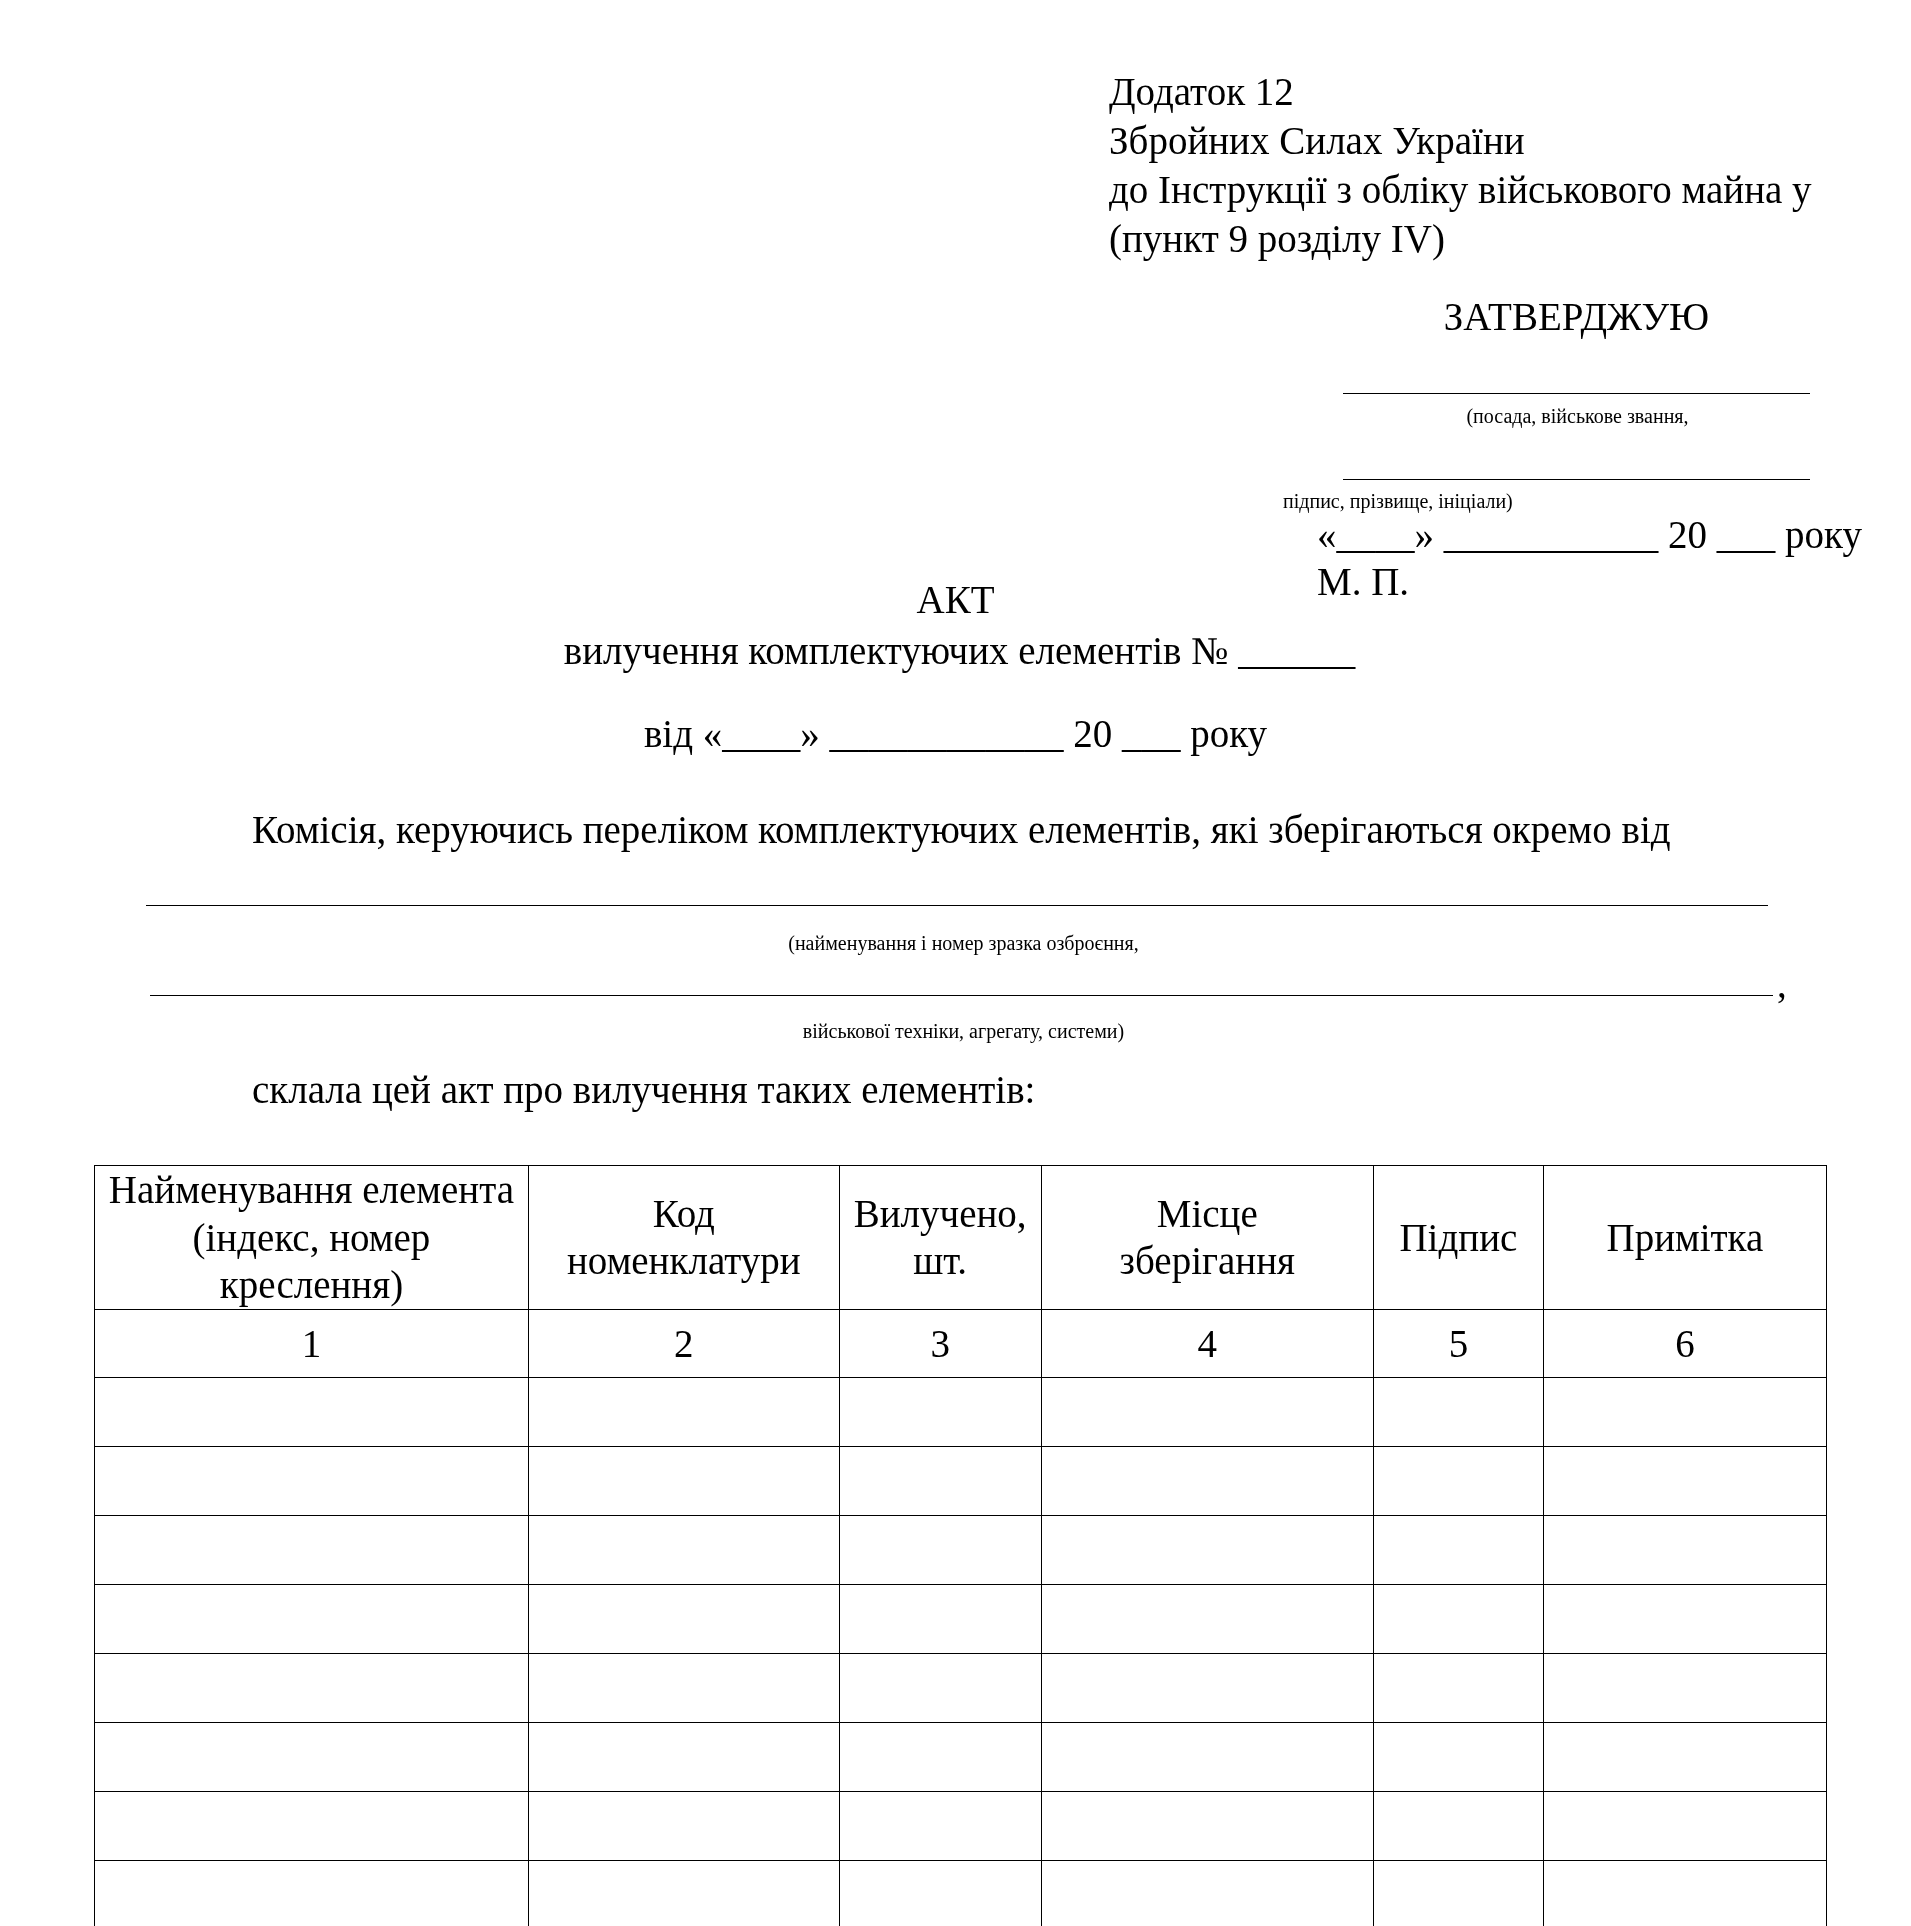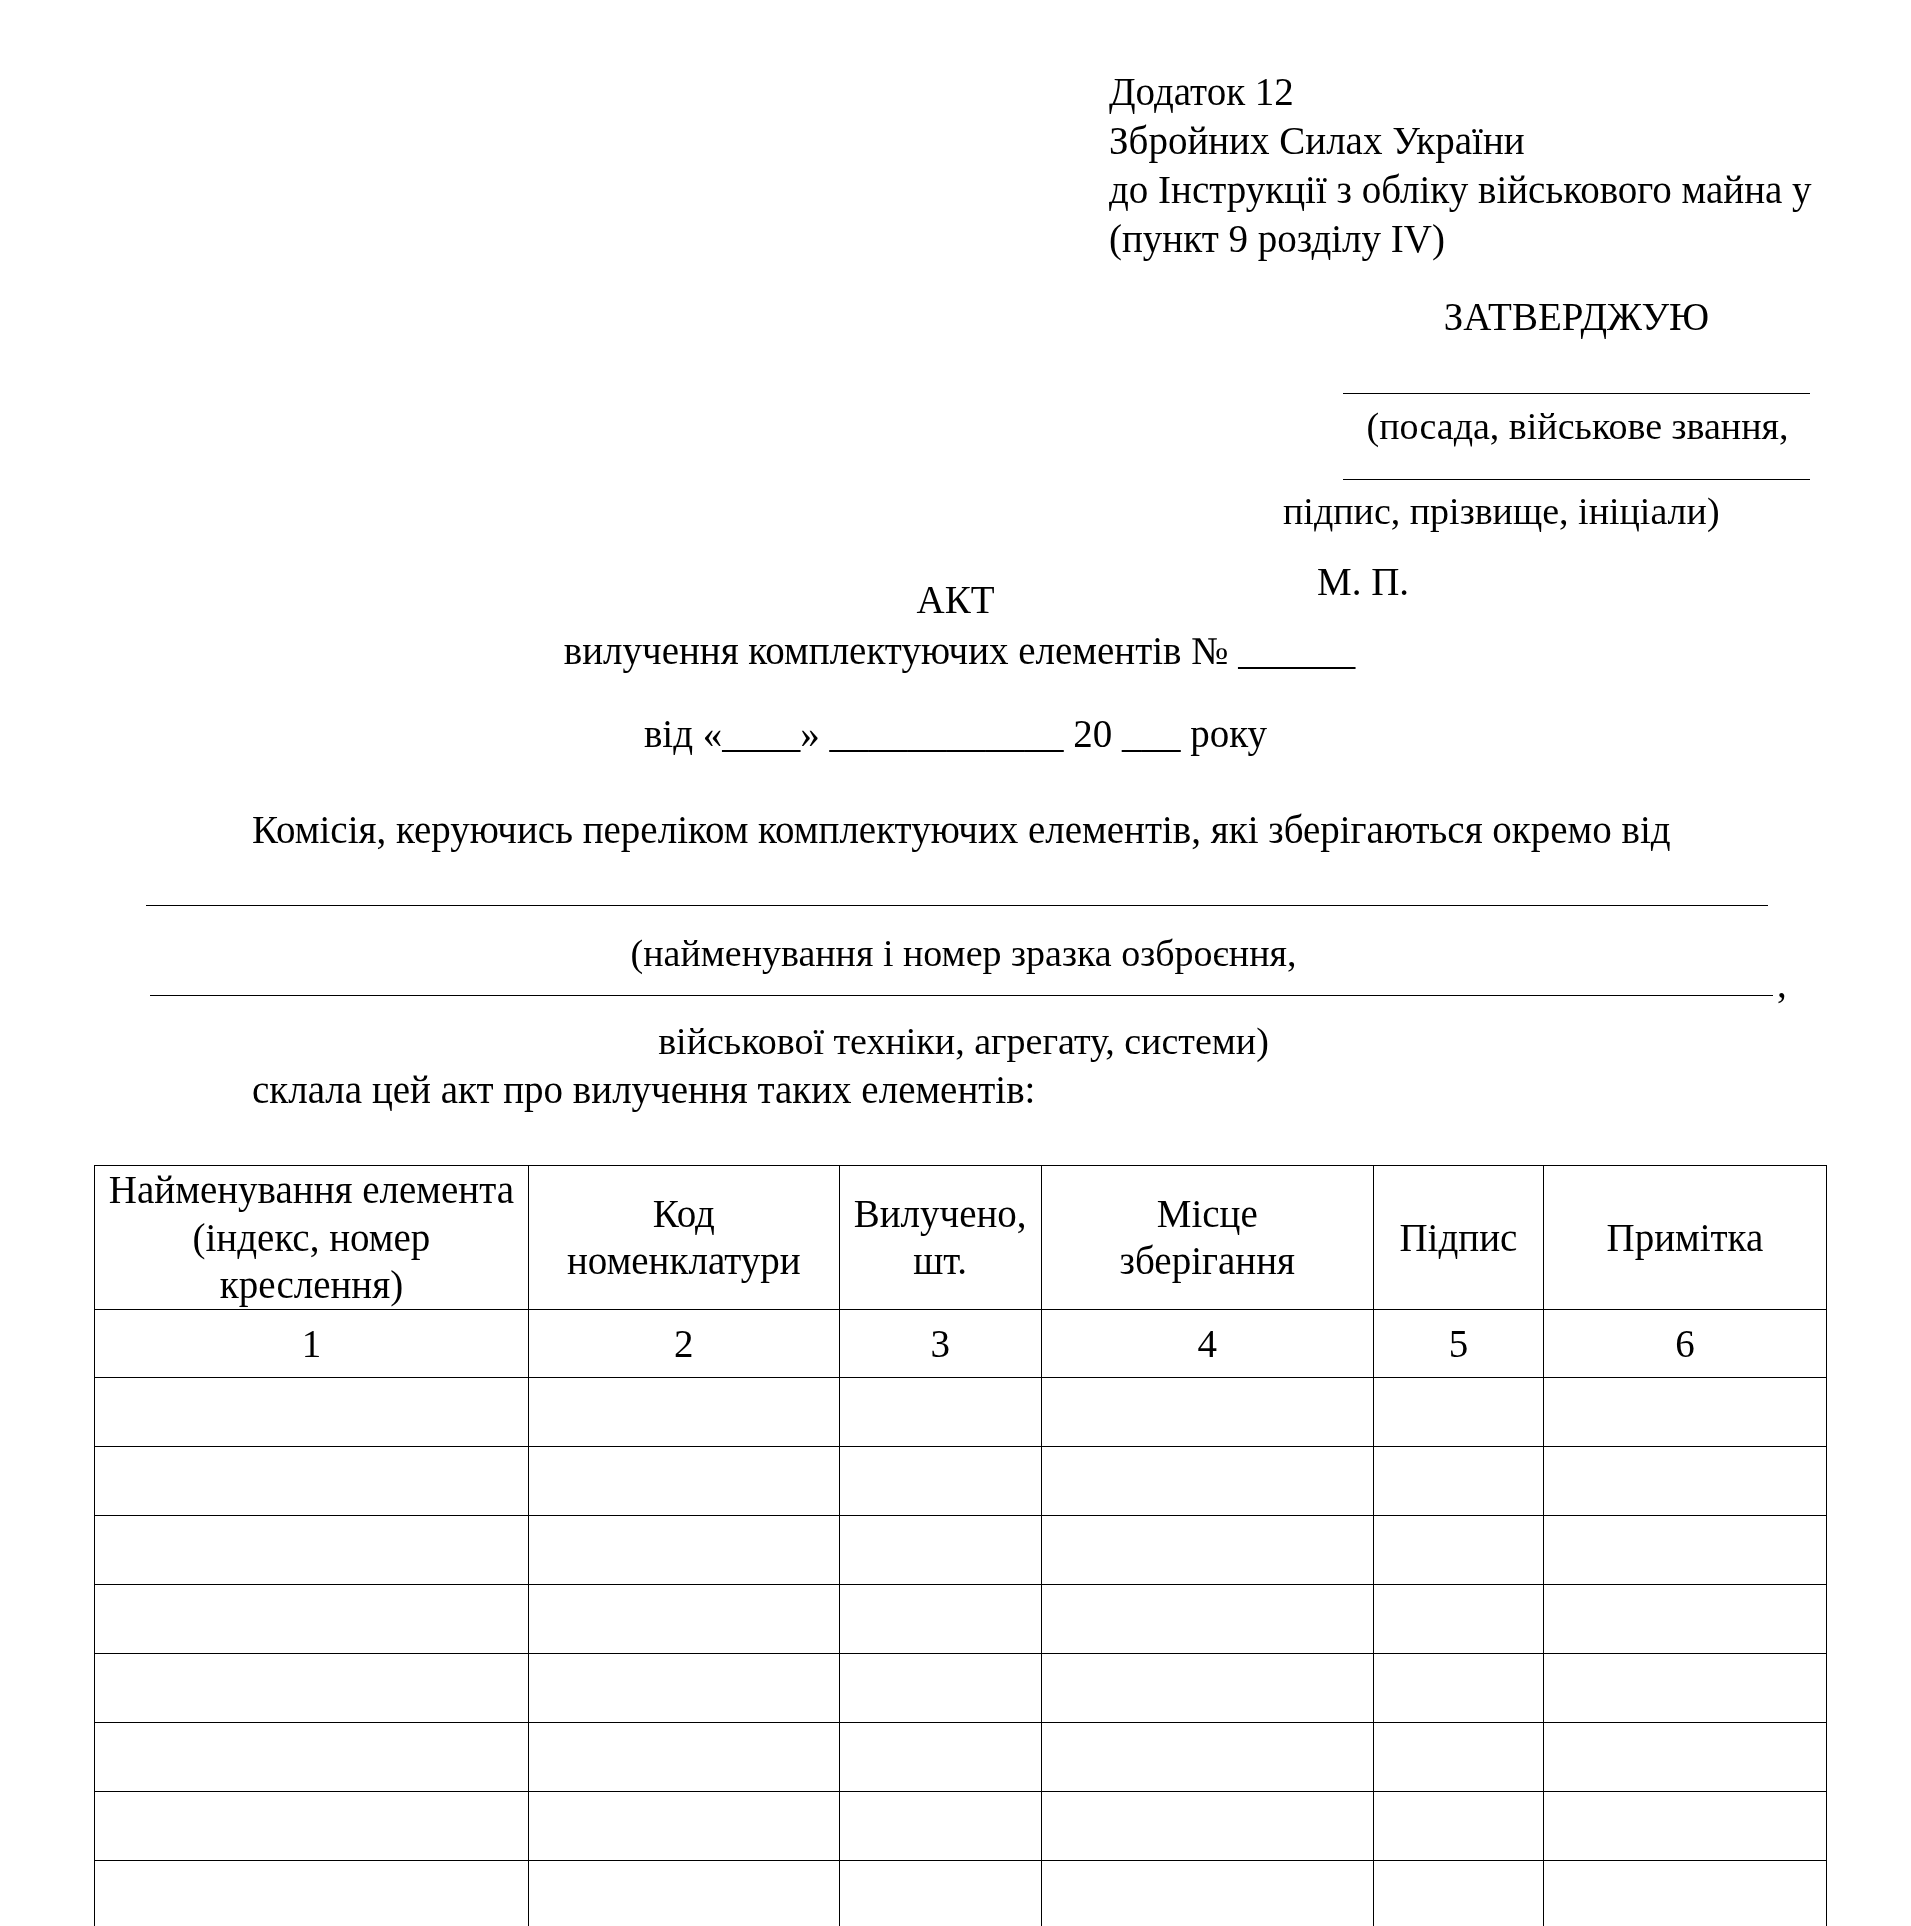--- a/index.html
+++ b/index.html
@@ -7,21 +7,21 @@
     position:relative;
     width:1911px;height:2703px;
     background:#ffffff;
     color:#000000;
     font-family:"Liberation Serif","DejaVu Serif",serif;
     font-size:39px;
     overflow:hidden;
   }
   .abs{position:absolute;}
   .nowrap{white-space:nowrap;}
-  .cap{position:absolute;font-size:38px;line-height:1.2;}
+  .cap{position:absolute;font-size:20px;line-height:1.2;}
   .rule{position:absolute;height:0;border-bottom:1.9px solid #000;}
 
   .appendix{left:1109px;top:67px;line-height:49px;}
   .approve-title{left:1343px;top:294px;width:467px;text-align:center;}
   .ap-line1{left:1343px;top:393px;width:467px;}
   .ap-cap1{left:1283px;top:404px;width:589px;text-align:center;}
   .ap-line2{left:1343px;top:479px;width:467px;}
   .ap-cap2{left:1283px;top:489px;width:589px;text-align:left;}
   .ap-date{left:1317px;top:512px;}
   .ap-mp{left:1317px;top:559px;}
@@ -70,20 +70,21 @@
     <div class="nowrap">Збройних Силах України</div>
     <div class="nowrap">до Інструкції з обліку військового майна у</div>
     <div class="nowrap">(пункт 9 розділу IV)</div>
   </div>
 
   <div class="abs approve-title">ЗАТВЕРДЖУЮ</div>
   <div class="rule ap-line1"></div>
   <div class="cap ap-cap1">(посада, військове звання,</div>
   <div class="rule ap-line2"></div>
   <div class="cap ap-cap2">підпис, прізвище, ініціали)</div>
+  <div class="abs ap-date nowrap">«____» ___________ 20 ___ року</div>
   <div class="abs ap-mp">М. П.</div>
 
   <div class="abs t-akt">АКТ</div>
   <div class="abs t-sub nowrap">вилучення комплектуючих елементів № ______</div>
   <div class="abs t-date nowrap">від «____» ____________ 20 ___ року</div>
 
   <div class="abs para nowrap">Комісія, керуючись переліком комплектуючих елементів, які зберігаються окремо від</div>
   <div class="rule rule-a"></div>
   <div class="cap cap-a">(найменування і номер зразка озброєння,</div>
   <div class="rule rule-b"></div>

